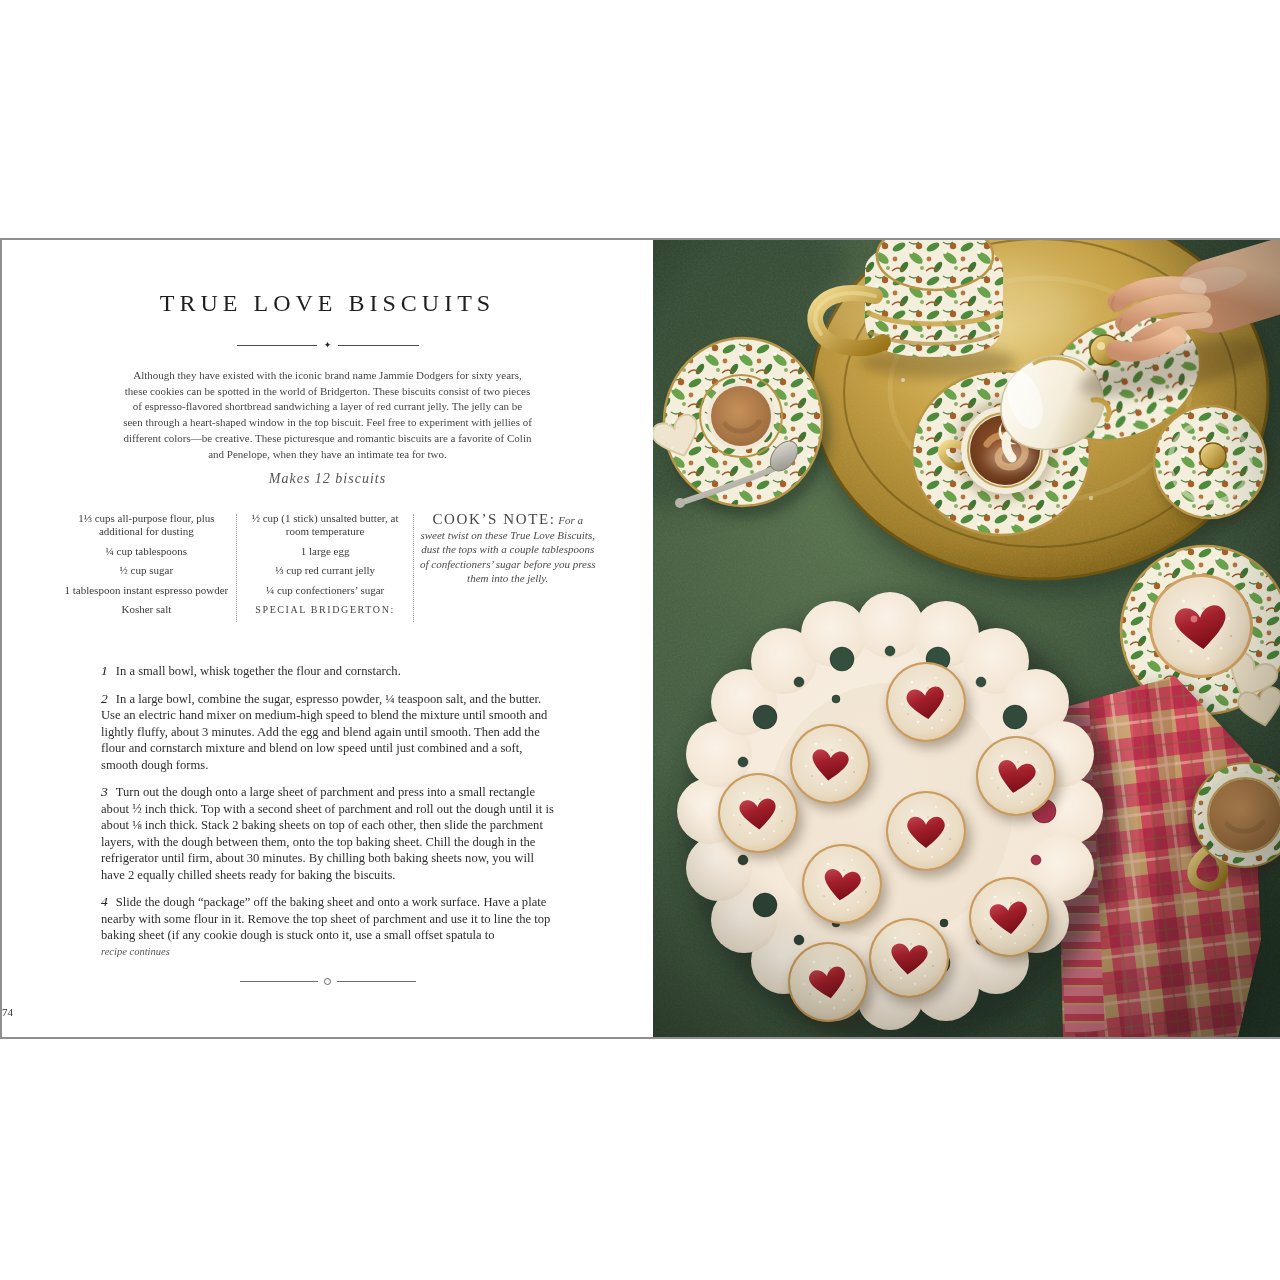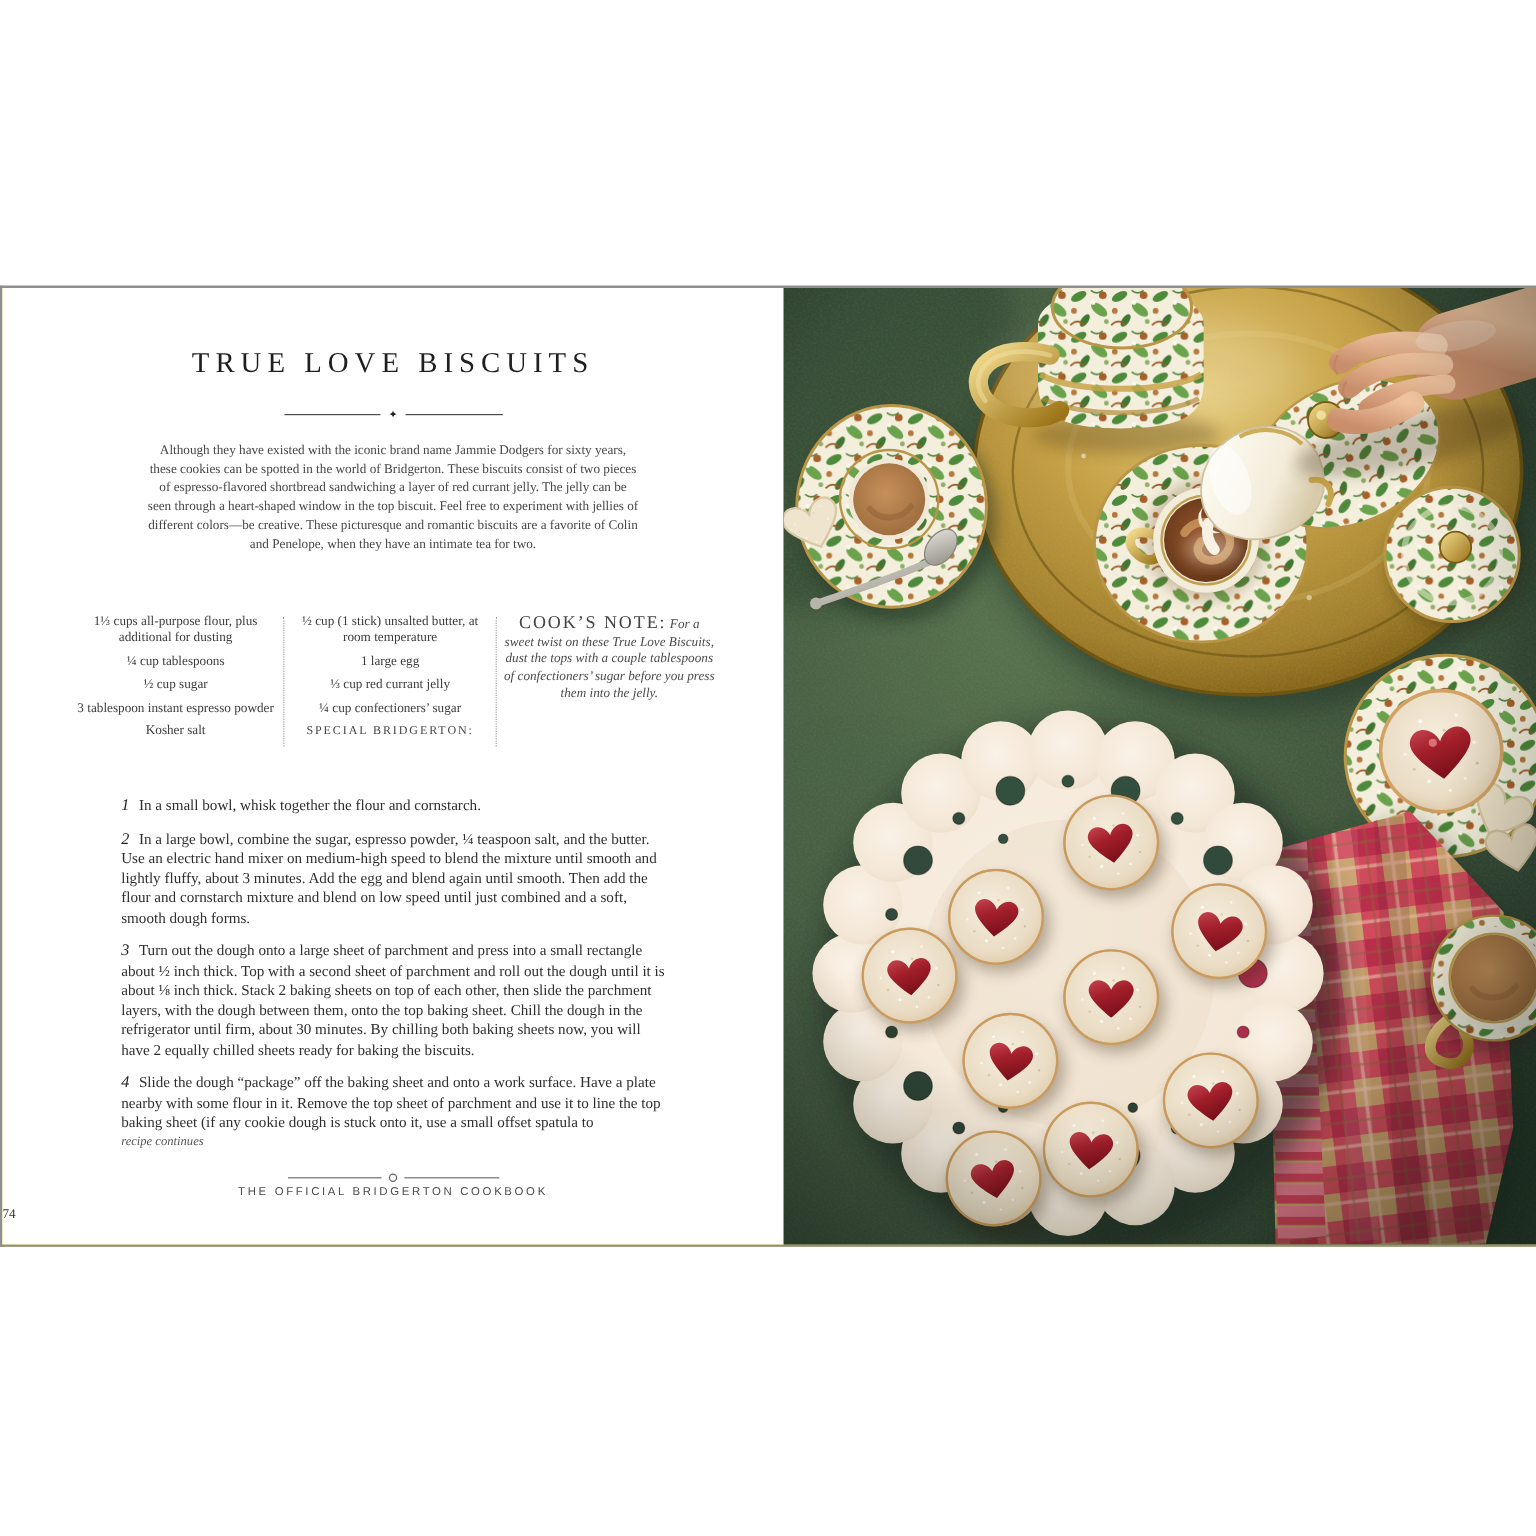--- a/index.html
+++ b/index.html
@@ -56,27 +56,28 @@
   <div class="page-left">
     <div class="title">TRUE LOVE BISCUITS</div>
 
     <div class="title-divider">
       <span class="line"></span>
       <span class="orn">✦</span>
       <span class="line"></span>
     </div>
 
     <div class="intro">Although they have existed with the iconic brand name Jammie Dodgers for sixty years, these cookies can be spotted in the world of Bridgerton. These biscuits consist of two pieces of espresso-flavored shortbread sandwiching a layer of red currant jelly. The jelly can be seen through a heart-shaped window in the top biscuit. Feel free to experiment with jellies of different colors—be creative. These picturesque and romantic biscuits are a favorite of Colin and Penelope, when they have an intimate tea for two.</div>
+    <div class="yield">Makes 12 biscuits</div>
 
     <div class="ing-row">
       <div class="ing-col c1">
         <p>1⅓ cups all-purpose flour, plus additional for dusting</p>
         <p>¼ cup tablespoons</p>
         <p>½ cup sugar</p>
-        <p>3 tablespoon instant espresso powder</p>
+        <p>1 tablespoon instant espresso powder</p>
         <p>Kosher salt</p>
       </div>
       <div class="dotted"></div>
       <div class="ing-col c2">
         <p>½ cup (1 stick) unsalted butter, at room temperature</p>
         <p>1 large egg</p>
         <p>⅓ cup red currant jelly</p>
         <p>¼ cup confectioners’ sugar</p>
         <p class="sec-label">SPECIAL BRIDGERTON:</p>
       </div>
@@ -93,21 +94,20 @@
       <p><span class="step-num">4</span><span>Slide the dough “package” off the baking sheet and onto a work surface. Have a plate nearby with some flour in it. Remove the top sheet of parchment and use it to line the top baking sheet (if any cookie dough is stuck onto it, use a small offset spatula to</span></p>
     </div>
 
     <div class="continues">recipe continues</div>
 
     <div class="footer-div">
       <span class="line"></span>
       <span class="ring"></span>
       <span class="line"></span>
     </div>
-    <div class="footer-title">THE OFFICIAL BRIDGERTON COOKBOOK</div>
     <div class="page-num">74</div>
   </div>
 
   <div class="page-photo">
   <svg viewBox="0 0 627 797" xmlns="http://www.w3.org/2000/svg" role="img" aria-label="Overhead photo: brass tray holding a green chintz teapot, a teacup of tea on a chintz saucer into which a hand pours milk from a white creamer, and a chintz sugar bowl; below, a scalloped pierced cream plate of nine heart-window Linzer biscuits dusted with confectioners sugar; a red plaid napkin, a second cup of milky tea, a chintz saucer with another Linzer biscuit and heart biscuits, all on a mottled dark green surface.">
     <defs>
       <radialGradient id="bgGrad" cx="30%" cy="35%" r="85%">
         <stop offset="0%" stop-color="#57724f"></stop>
             <stop offset="55%" stop-color="#41583f"></stop>
             <stop offset="100%" stop-color="#2b4132"></stop>

